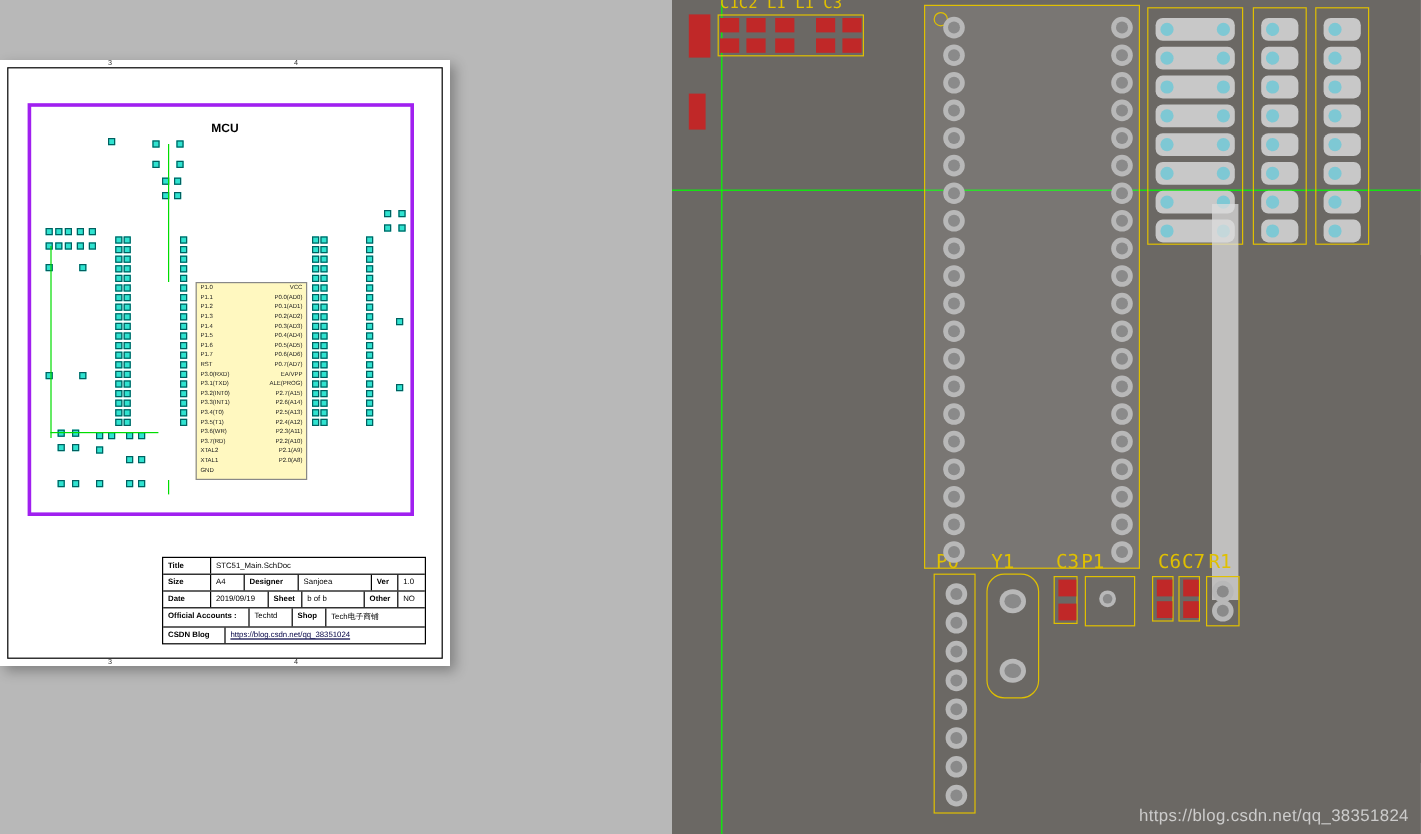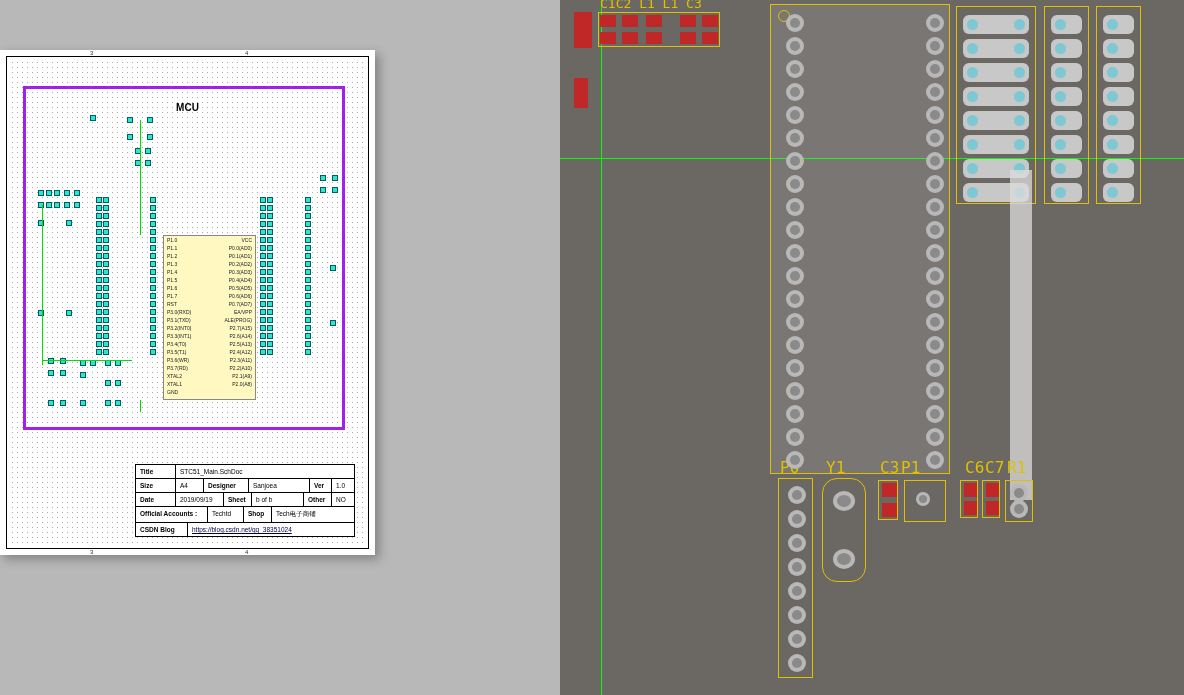--- a/index.html
+++ b/index.html
@@ -531,20 +531,21 @@
     <div class="cap-v" style="left:422px; top:480px; width:18px; height:38px;">
         <div class="p1"></div>
         <div class="p2"></div>
       </div>
 
     <div class="res-box" style="left:445px; top:480px; width:28px; height:42px;">
       <div class="rp" style="top:3px;"></div>
       <div class="rp" style="bottom:3px;"></div>
     </div>
 
+    <div class="watermark">https://blog.csdn.net/qq_38351824</div>
   <div class="pin-hole" style="left: 226px; top: 14px;"></div>
       <div class="pin-hole" style="left: 226px; top: 37px;"></div>
       <div class="pin-hole" style="left: 226px; top: 60px;"></div>
       <div class="pin-hole" style="left: 226px; top: 83px;"></div>
       <div class="pin-hole" style="left: 226px; top: 106px;"></div>
       <div class="pin-hole" style="left: 226px; top: 129px;"></div>
       <div class="pin-hole" style="left: 226px; top: 152px;"></div>
       <div class="pin-hole" style="left: 226px; top: 175px;"></div>
       <div class="pin-hole" style="left: 226px; top: 198px;"></div>
       <div class="pin-hole" style="left: 226px; top: 221px;"></div>

